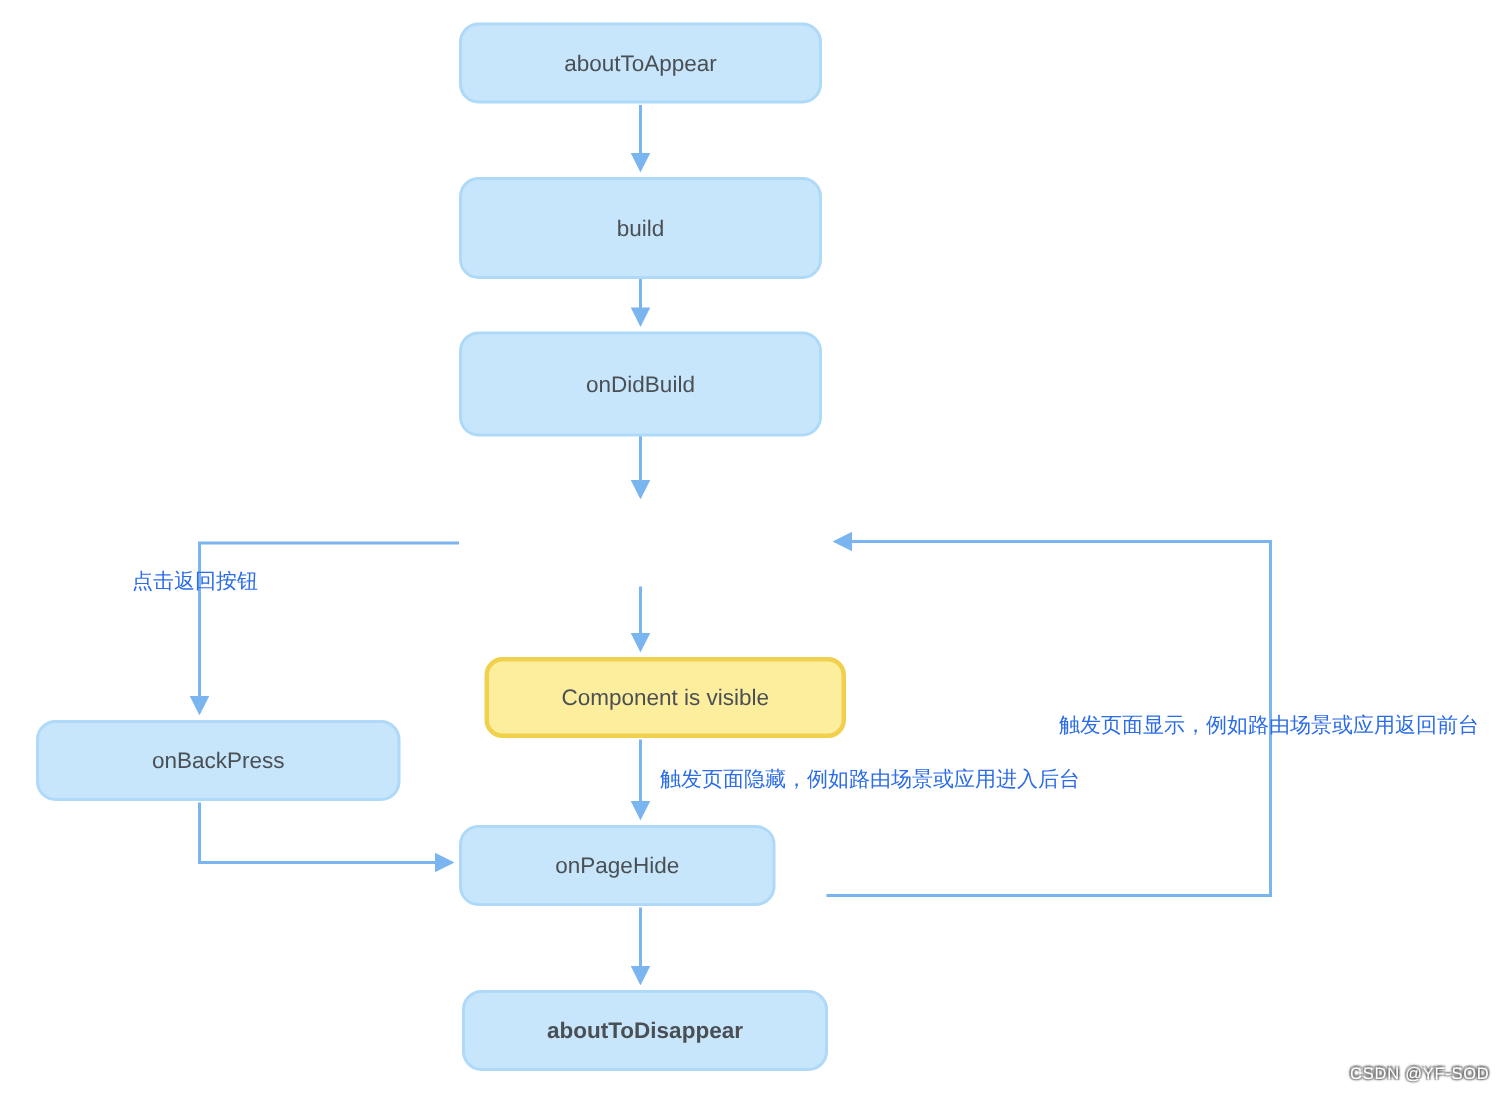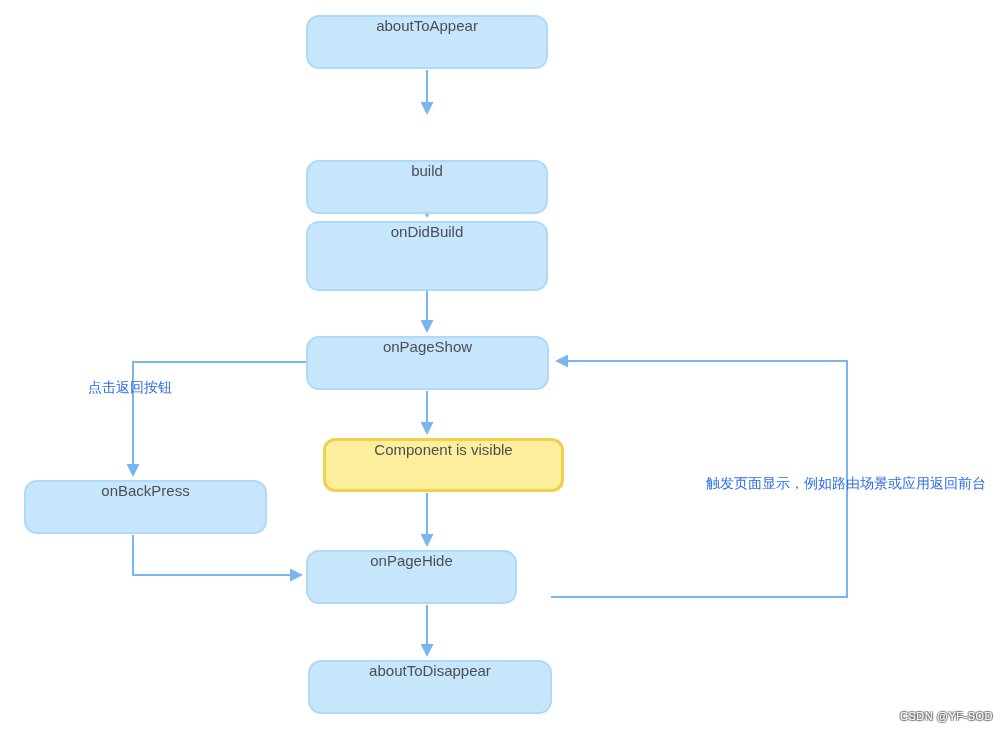--- a/index.html
+++ b/index.html
@@ -18,42 +18,42 @@
     width:1005px;height:729px;
     background:#fff;
     font-family:"Liberation Sans","DejaVu Sans",sans-serif;
     overflow:hidden;
   }
   .edges-svg{position:absolute;left:0;top:0;width:1005px;height:729px;}
   .edge{stroke:var(--connector);stroke-width:2;fill:none;}
   .arrowhead{fill:var(--connector);}
   .node{
     position:absolute;
-    display:flex;align-items:flex-start;justify-content:center;
+    display:flex;align-items:center;justify-content:center;
     background:var(--node-fill);
     border:2px solid var(--node-border);
     border-radius:13px;
     color:var(--node-text);
     font-size:15px;
     box-sizing:border-box;
     text-align:center;
   }
   .node.state{
     background:var(--state-fill);
     border:3px solid var(--state-border);
     border-radius:12px;
   }
   .n-aboutToAppear   {left:306px;top:15px; width:242px;height:54px;}
-  .n-build           {left:306px;top:118px;width:242px;height:54px;margin-top:42px;}
+  .n-build           {left:306px;top:118px;width:242px;height:68px;}
   .n-onDidBuild      {left:306px;top:221px;width:242px;height:70px;}
   .n-onPageShow      {left:306px;top:336px;width:243px;height:54px;}
   .n-componentVisible{left:323px;top:438px;width:241px;height:54px;}
   .n-onBackPress     {left:24px; top:480px;width:243px;height:54px;}
   .n-onPageHide      {left:306px;top:550px;width:211px;height:54px;}
-  .n-aboutToDisappear{left:308px;top:660px;width:244px;height:54px;}
+  .n-aboutToDisappear{left:308px;top:660px;width:244px;height:54px;font-weight:bold;}
   .edge-label{
     position:absolute;
     color:var(--edge-label);
     font-size:14px;
     font-weight:400;
     white-space:nowrap;
     line-height:18px;
   }
   .lbl-back{left:88px;top:378px;}
   .lbl-hide{left:440px;top:510px;}
@@ -95,34 +95,32 @@
 
   <div class="node n-aboutToAppear">
     <span>aboutToAppear</span>
   </div>
   <div class="node n-build">
     <span>build</span>
   </div>
   <div class="node n-onDidBuild">
     <span>onDidBuild</span>
   </div>
-  <div class="node n-onPageShow">
-    <span>onPageShow</span>
-  </div>
   <div class="node state n-componentVisible">
     <span>Component is visible</span>
   </div>
   <div class="node n-onBackPress">
     <span>onBackPress</span>
   </div>
   <div class="node n-onPageHide">
     <span>onPageHide</span>
   </div>
   <div class="node n-aboutToDisappear">
     <span>aboutToDisappear</span>
   </div>
 
   <div class="edge-label lbl-back">点击返回按钮</div>
+  <div class="edge-label lbl-hide">触发页面隐藏，例如路由场景或应用进入后台</div>
   <div class="edge-label lbl-show">触发页面显示，例如路由场景或应用返回前台</div>
 
   <div class="watermark">CSDN @YF-SOD</div>
 
 </div>
 
 </body></html>

